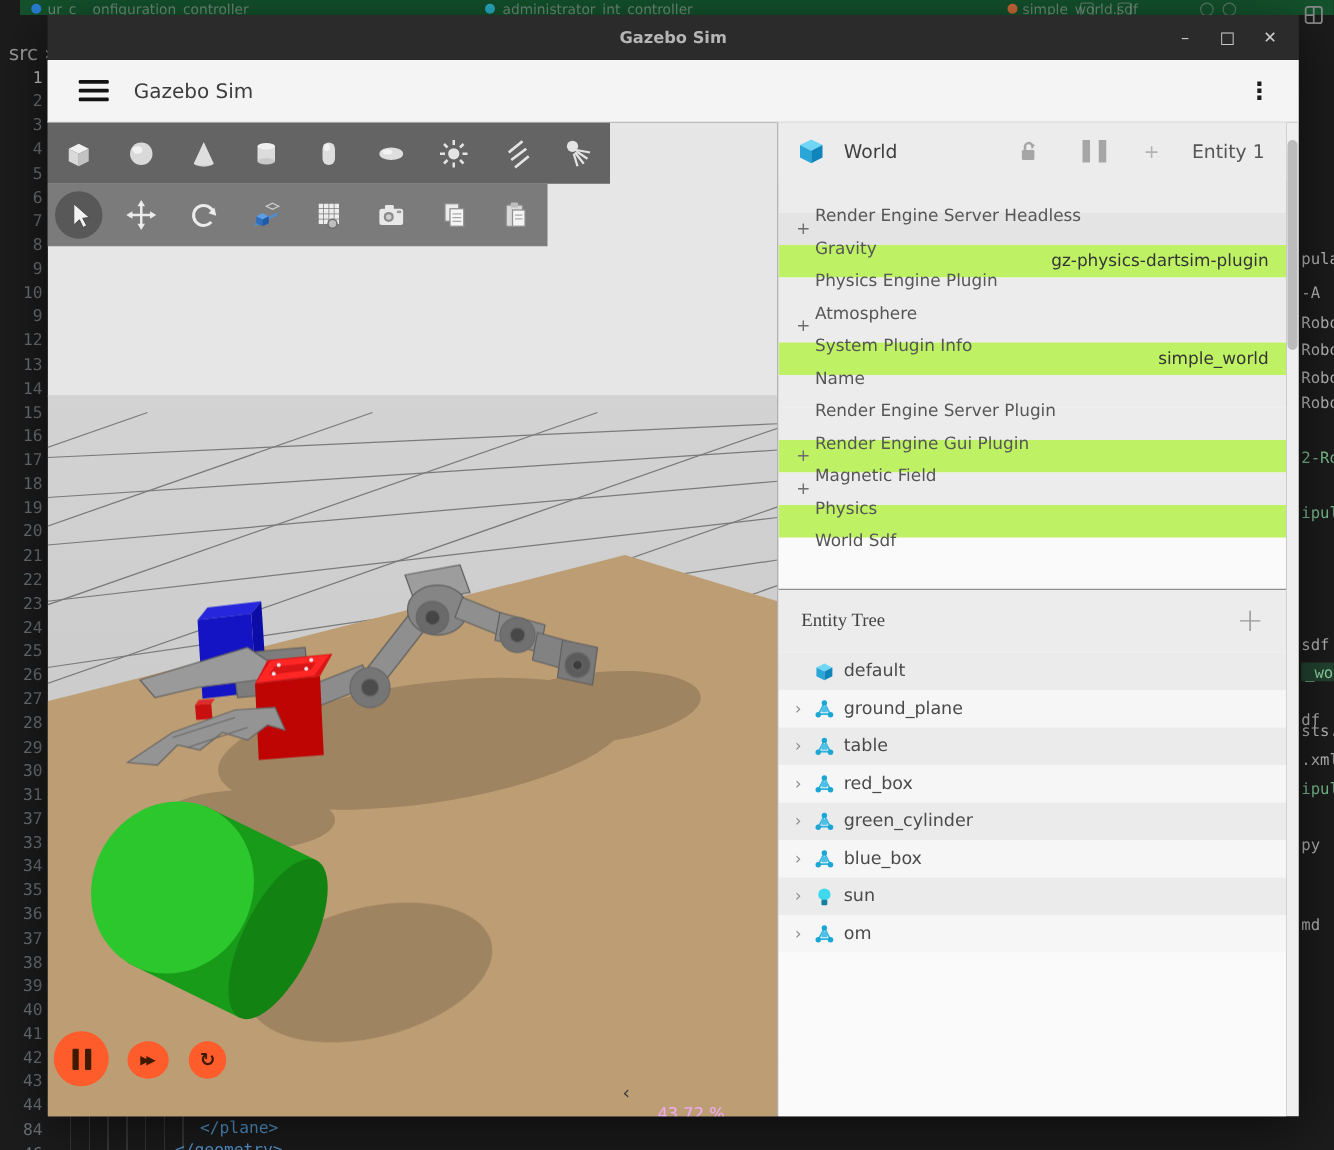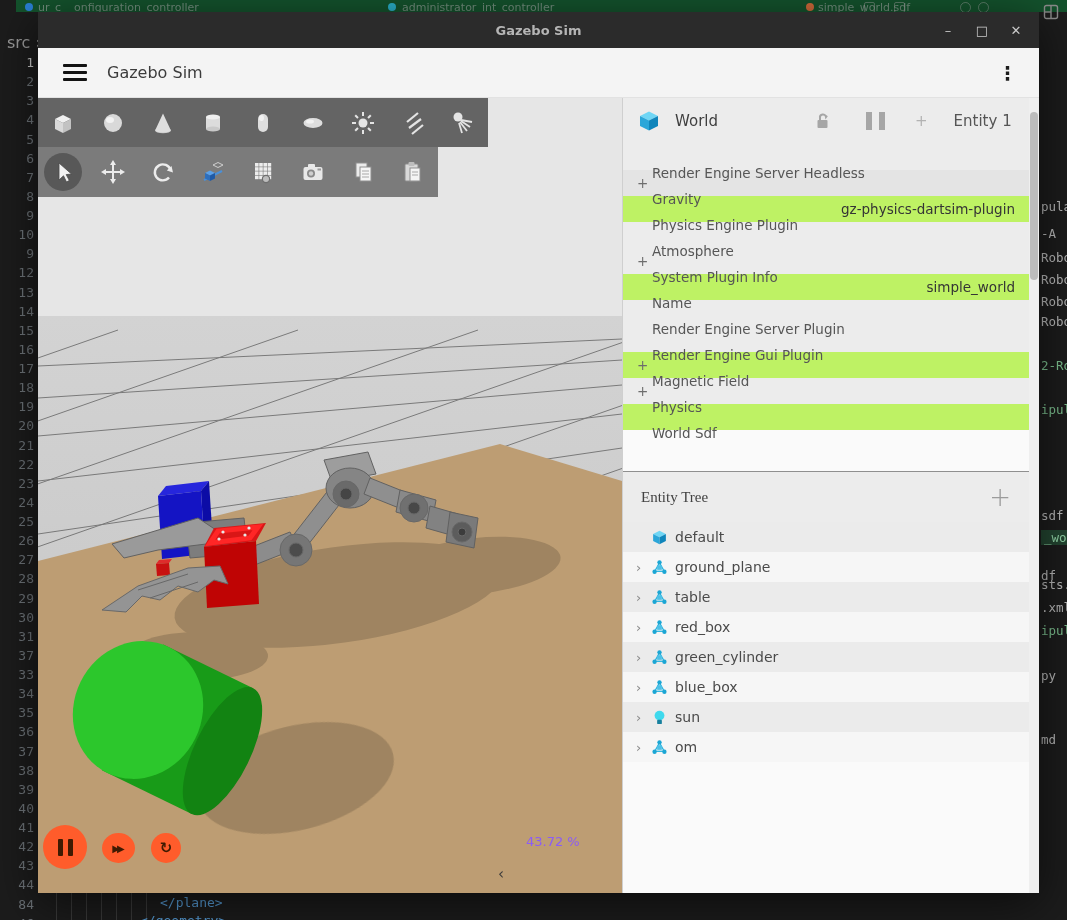--- a/index.html
+++ b/index.html
@@ -46,21 +46,21 @@
   .tbtn{width:50px;height:49px;display:flex;align-items:center;justify-content:center;position:relative;}
   .toolrow2 .tbtn{height:50px;}
   .tbtn.active::before{content:"";position:absolute;left:6px;top:6px;width:38px;height:38px;border-radius:50%;background:#585858;}
   .tbtn svg{position:relative;}
   .pp{position:absolute;border-radius:50%;background:#ff5c2b;display:flex;align-items:center;justify-content:center;}
   .pp-pause{left:5px;top:727px;width:44px;height:44px;gap:5px;}
   .pp-pause span{width:5px;height:17px;background:#3f1a02;border-radius:1px;}
   .pp-step{left:64px;top:735px;width:30px;height:30px;color:#3f1a02;font-size:10px;letter-spacing:-3px;padding-right:3px;}
   .pp-reset{left:113px;top:735px;width:30px;height:30px;color:#3f1a02;font-size:15px;font-weight:bold;}
   .rtf-chev{position:absolute;left:460px;top:767px;font-size:15px;color:#3a3a3a;}
-  .rtf{position:absolute;left:488px;top:736px;font-size:13px;color:#8b5cf6;}
+  .rtf{position:absolute;left:488px;top:786px;font-size:13px;color:#f0abfc;}
   
   .panel{width:407px;box-sizing:border-box;background:#fafafa;border-left:1px solid #cfcfcf;
          display:flex;flex-direction:column;flex:none;}
   .insp-header{height:46px;background:#ececec;display:flex;align-items:center;flex:none;}
   .insp-cube{margin-left:14px;}
   .insp-title{margin-left:14px;font-size:15px;color:#3f3f3f;}
   .lock{margin-left:96px;}
   .pausebars{margin-left:34px;display:flex;gap:7px;}
   .pausebars span{width:6px;height:18px;background:#a6a6a6;}
   .plus-sm{margin-left:30px;color:#b2b2b2;font-size:15px;}

